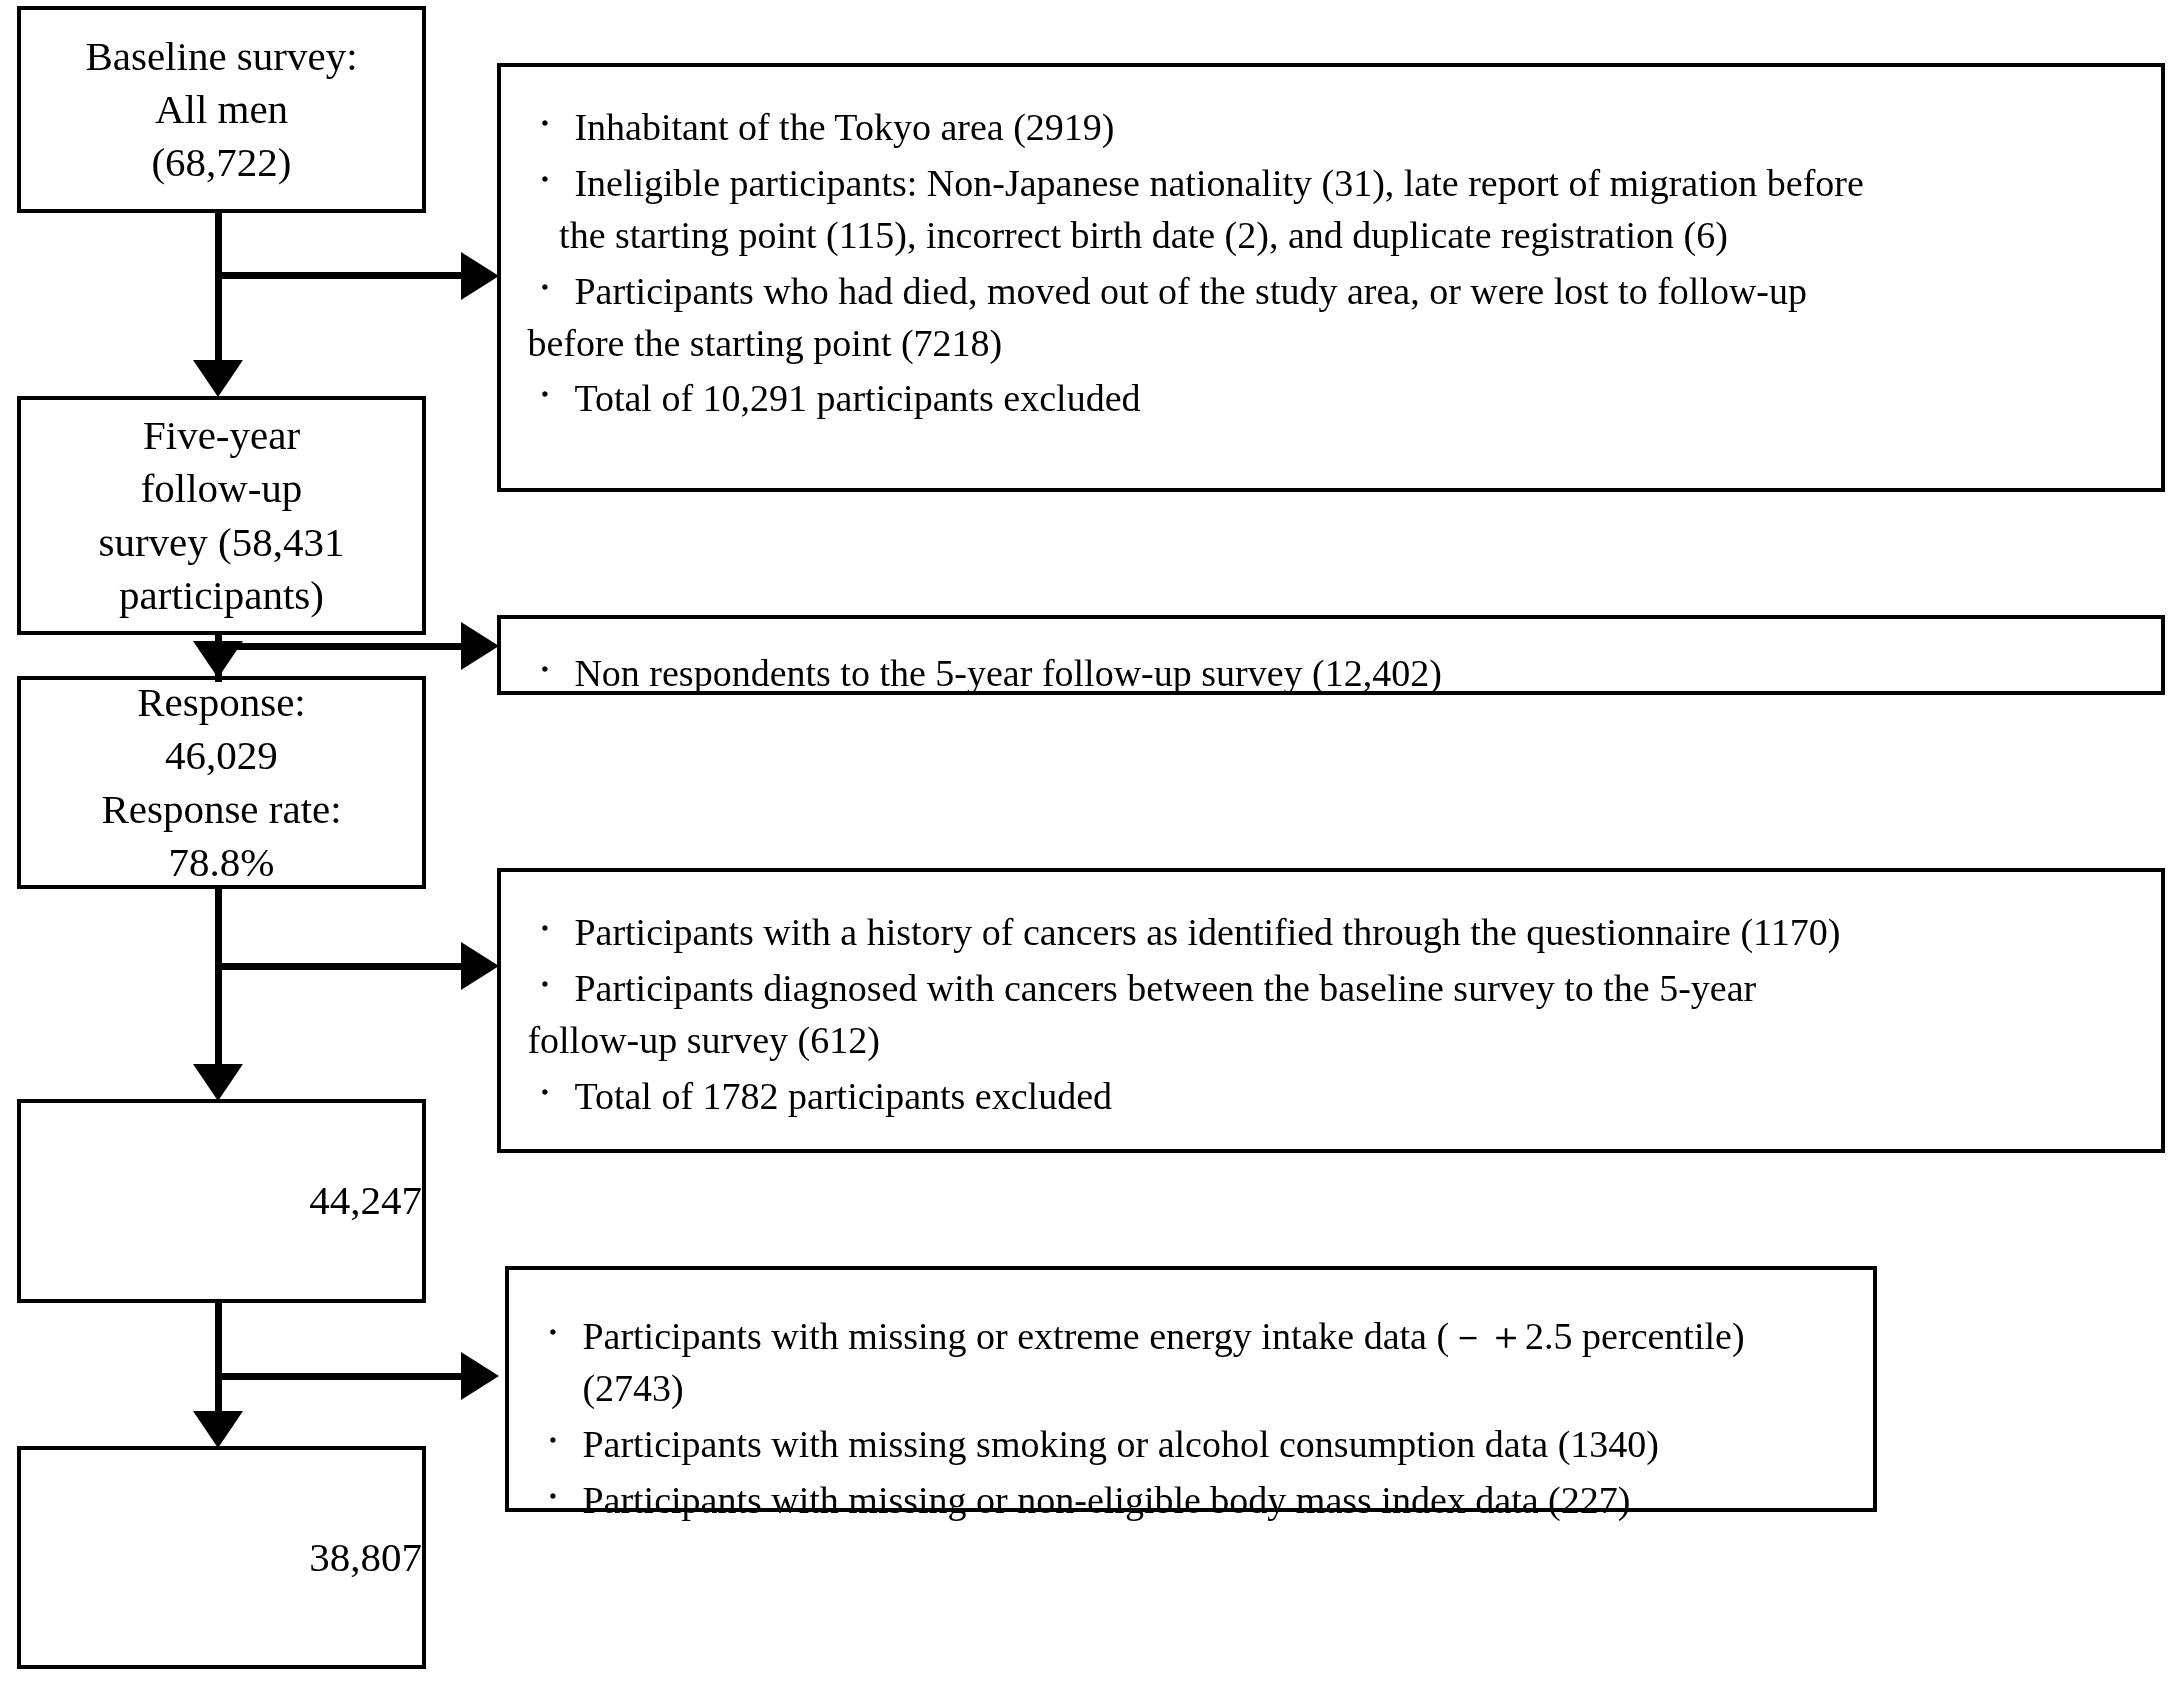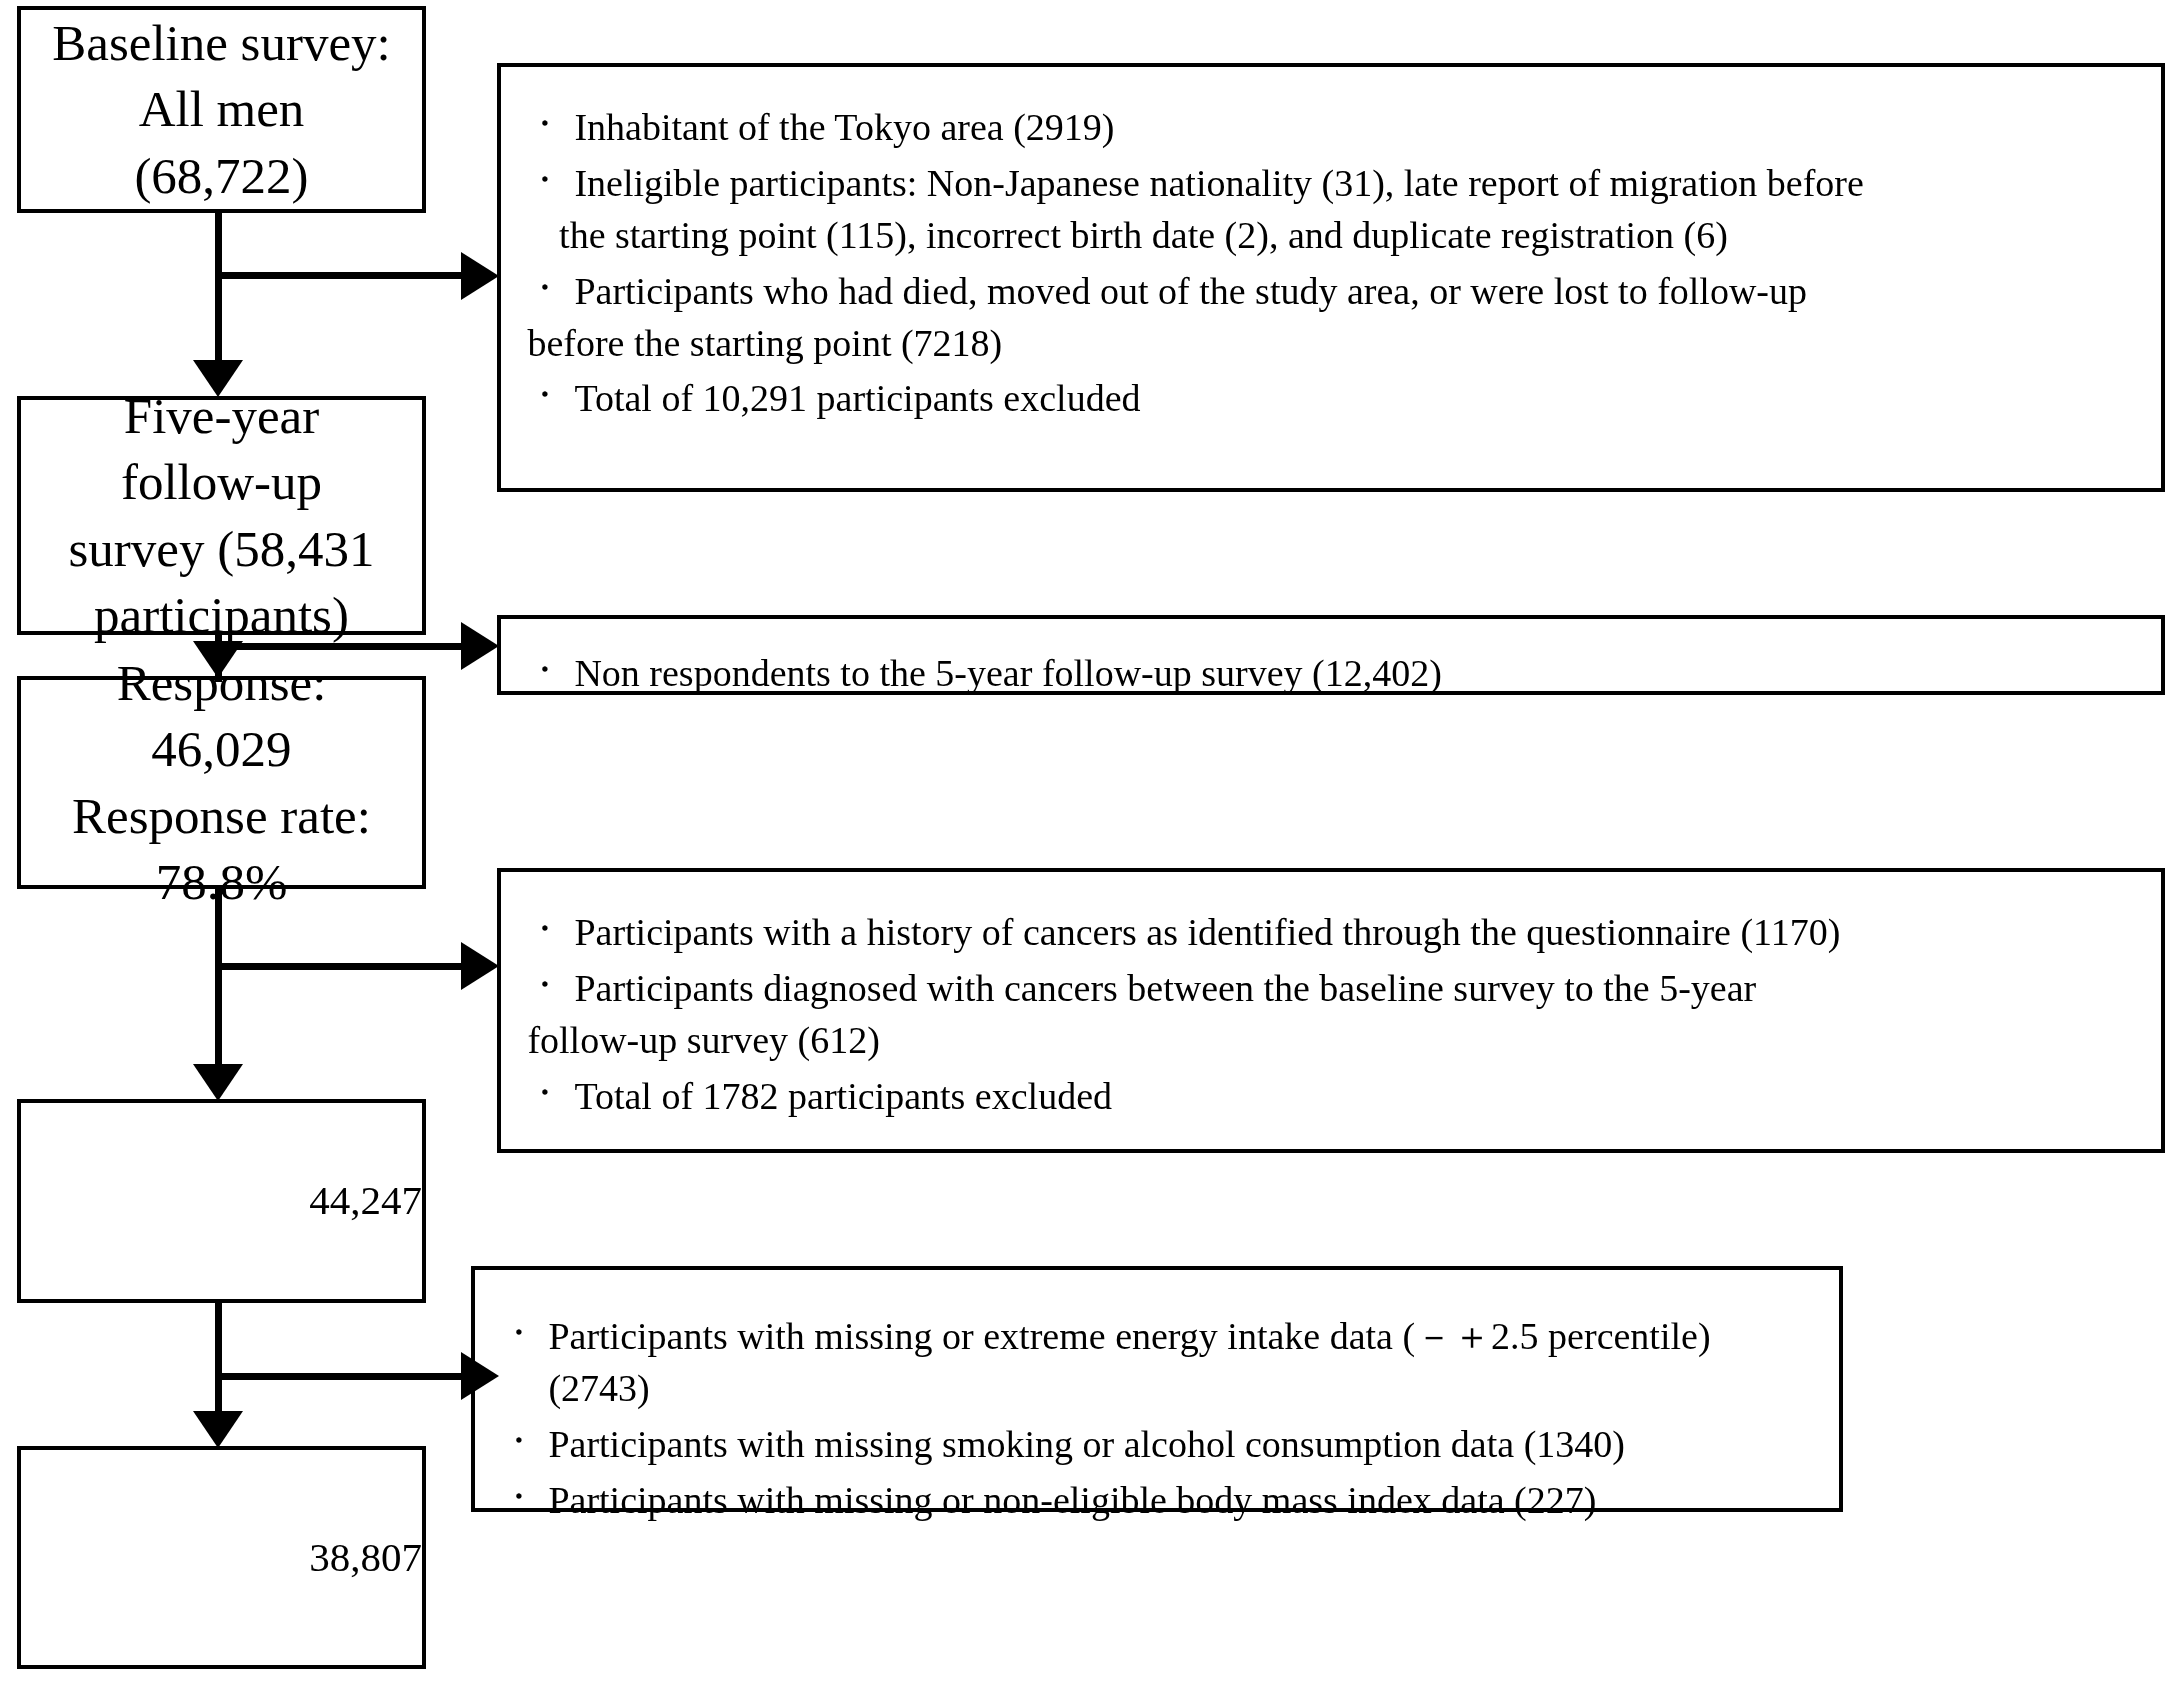--- a/index.html
+++ b/index.html
@@ -4,21 +4,21 @@
 <style>
   html,body{margin:0;padding:0;background:#ffffff;}
   body{width:2183px;height:1683px;position:relative;overflow:hidden;
        font-family:"Liberation Serif","DejaVu Serif",serif;color:#000000;}
   .canvas{position:absolute;left:0;top:0;width:2183px;height:1683px;}
 
   
   .box{position:absolute;box-sizing:border-box;border:4.6px solid #000;background:#fff;}
 
   .left-box{display:flex;align-items:center;justify-content:center;text-align:center;}
-  .left-box .txt{font-size:51px;line-height:1.30;letter-spacing:0px;}
+  .left-box .txt{font-size:41px;line-height:1.30;letter-spacing:0px;}
 
   .num-box{display:flex;align-items:center;justify-content:flex-end;}
   .num-box .txt{font-size:41px;line-height:1.30;padding-left:84px;}
 
   .excl-box{padding:26px 18.4px 18.4px 18.4px;}
   .excl-list{list-style:none;margin:8px;padding:0;}
   .excl-list li{font-size:38px;line-height:1.38;margin:0 0 3.1px 0;
                 padding-left:47px;text-indent:-47px;}
   .excl-list li .b{display:inline-block;width:47px;text-indent:0;
                    font-size:34px;vertical-align:top;}
@@ -108,21 +108,21 @@
       <li>
         <span class="b">・</span><span>Participants diagnosed with cancers between the baseline survey to the 5-year</span>
         <span class="ln2">follow-up survey (612)</span>
       </li>
       <li>
         <span class="b">・</span><span>Total of 1782 participants excluded</span>
       </li>
     </ul>
   </div>
 
-  <div class="box excl-box" style="left:471px;top:1266px;width:1372px;height:246px;padding-top:32px;">
+  <div class="box excl-box" style="left:505px;top:1266px;width:1372px;height:246px;padding-top:32px;">
     <ul class="excl-list">
       <li>
         <span class="b">・</span><span>Participants with missing or extreme energy intake data (－＋2.5 percentile) (2743)</span>
       </li>
       <li>
         <span class="b">・</span><span>Participants with missing smoking or alcohol consumption data (1340)</span>
       </li>
       <li>
         <span class="b">・</span><span>Participants with missing or non-eligible body mass index data (227)</span>
       </li>

